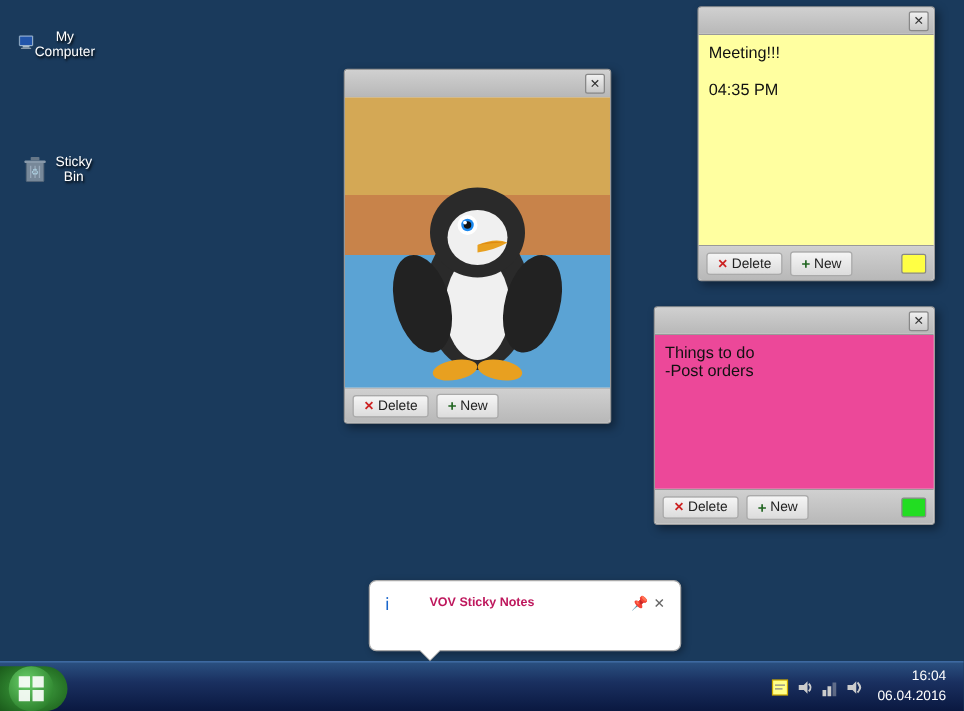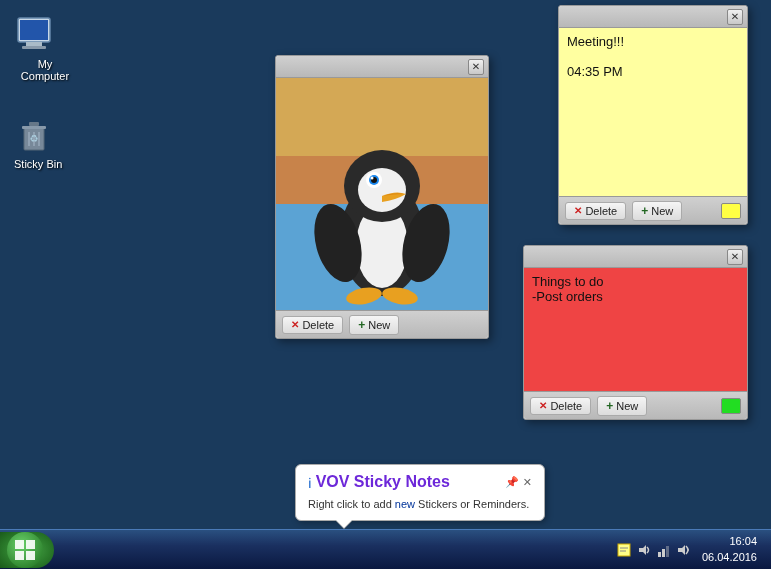--- a/index.html
+++ b/index.html
@@ -11,22 +11,22 @@
       font-family: 'Segoe UI', Tahoma, Arial, sans-serif;
       overflow: hidden;
       position: relative;
       user-select: none;
     }
 
     
     .desktop-icon {
       position: absolute;
       display: flex;
-      flex-direction: column;
-      align-items: flex-start;
+      flex-direction: row;
+      align-items: center;
       width: 70px;
       cursor: pointer;
       padding: 4px;
     }
     .desktop-icon .icon-img {
       width: 40px;
       height: 40px;
       margin-bottom: 4px;
     }
     .desktop-icon .icon-label {
@@ -158,21 +158,21 @@
     
     .taskbar {
       position: absolute;
       bottom: 0;
       left: 0;
       width: 771px;
       height: 40px;
       background: linear-gradient(to bottom, #2a5080 0%, #1a3060 40%, #0a1840 100%);
       border-top: 1px solid #4a7ab8;
       display: flex;
-      align-items: center;
+      align-items: flex-end;
     }
 
     .start-btn {
       width: 54px;
       height: 36px;
       background: radial-gradient(ellipse at center, #4aaa4a 0%, #2a7a2a 60%, #1a5a1a 100%);
       border-radius: 0 18px 18px 0;
       display: flex;
       align-items: center;
       justify-content: center;
@@ -263,23 +263,24 @@
 
     .balloon-header {
       display: flex;
       align-items: center;
       gap: 4px;
       margin-bottom: 4px;
     }
 
     .balloon-title {
       font-weight: bold;
-      font-size: 16px;
-      color: #6d28d9;
+      font-size: 10px;
+      color: #be185d;
       flex: 1;
+      margin-left: 28px;
     }
 
     .balloon-close {
       cursor: pointer;
       color: #666;
       font-size: 11px;
     }
 
     .balloon-pin {
       cursor: pointer;
@@ -409,21 +410,21 @@
       <span>New</span>
     </button>
     <div class="sticky-color-swatch" style="background:#ffff44; margin-left:auto;"></div>
   </div>
 </div>
 
 <div class="sticky-note note-green" style="top:245px; left:523px; width:225px; height:175px;">
   <div class="sticky-titlebar">
     <div class="sticky-close-btn">✕</div>
   </div>
-  <div class="sticky-content" style="background:#ef4444; font-size: 13px;">Things to do
+  <div class="sticky-content" style="background:#ec4899; font-size: 13px;">Things to do
 -Post orders</div>
   <div class="sticky-footer">
     <button class="sticky-btn">
       <span class="btn-icon-x">✕</span>
       <span>Delete</span>
     </button>
     <button class="sticky-btn">
       <span class="btn-icon-plus">+</span>
       <span>New</span>
     </button>
@@ -432,21 +433,21 @@
 </div>
 
 <div class="notification-balloon" style="left:295px; bottom:48px; width:250px;">
   <div class="balloon-header">
     <span class="balloon-info-icon">ℹ</span>
     <span class="balloon-title">VOV Sticky Notes</span>
     <span class="balloon-pin">📌</span>
     <span class="balloon-close">✕</span>
   </div>
   <div class="balloon-body">
-    <span>Right click to add <a>new</a> Stickers or Reminders.</span><br>
+    <br>
   </div>
 </div>
 
 <div class="taskbar">
 
   <div class="start-btn">
     <div class="start-orb">
       <svg width="24" height="24" viewBox="0 0 24 24">
         <rect x="2" y="2" width="9" height="9" fill="white" opacity="0.9"></rect>
         <rect x="13" y="2" width="9" height="9" fill="white" opacity="0.9"></rect>

